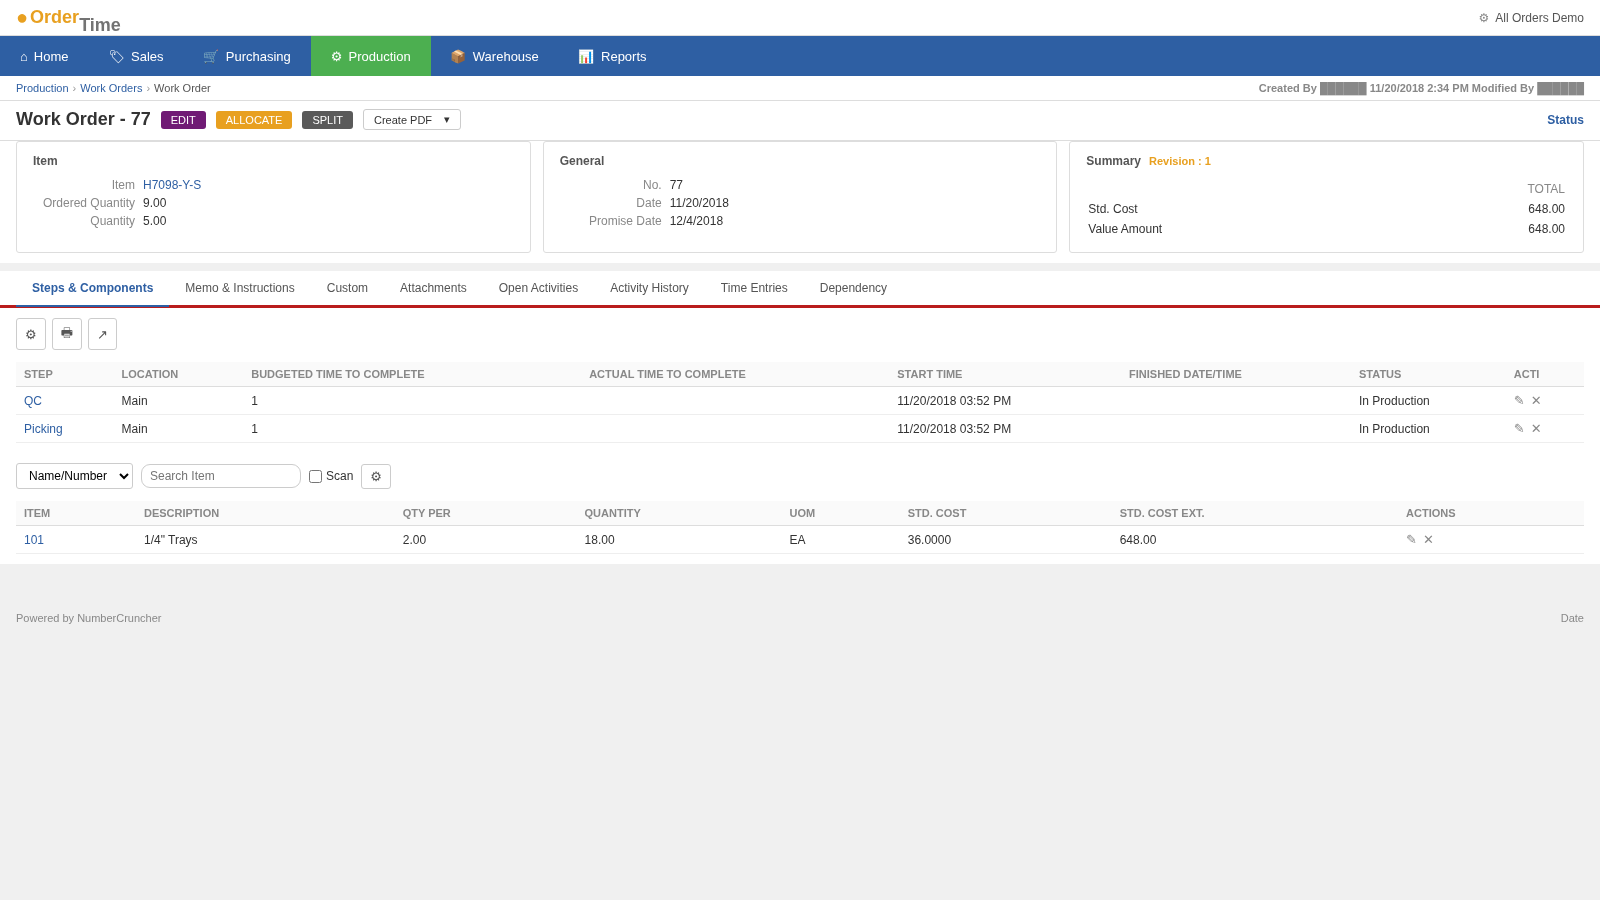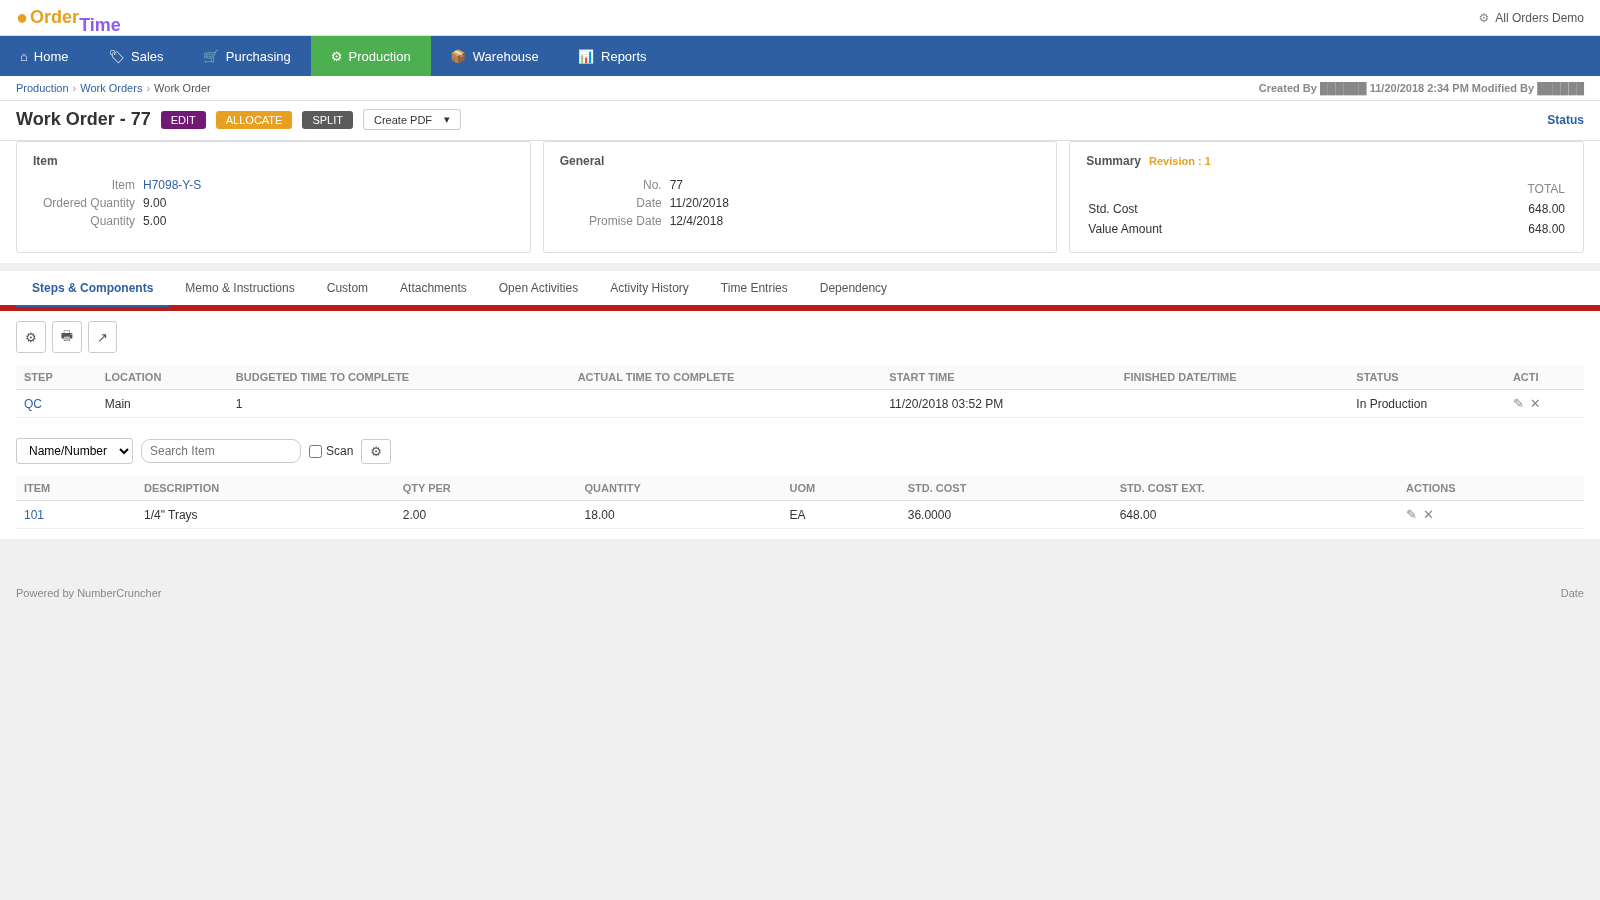--- a/index.html
+++ b/index.html
@@ -15,21 +15,21 @@
       height: 36px;
       border-bottom: 1px solid #ddd;
     }
     #logo {
       display: flex;
       align-items: center;
       font-size: 18px;
       font-weight: bold;
     }
     #logo span.order { color: #e8a020; }
-    #logo span.time { color: #8b5cf6; margin-top: 16px; }
+    #logo span.time { color: #737373; margin-top: 16px; }
     #top-bar-right { font-size: 12px; color: #555; display: flex; align-items: center; gap: 6px; }
     #top-bar-right .gear-icon { color: #888; }
 
     
     #nav {
       background: #2e5fa3;
       display: flex;
       align-items: stretch;
       height: 40px;
     }
@@ -106,21 +106,21 @@
     .field-value a { color: #2e5fa3; text-decoration: none; }
     .summary-table { width: 100%; font-size: 12px; }
     .summary-table th { text-align: right; color: #888; font-weight: normal; padding: 2px 0; }
     .summary-table td { text-align: right; color: #333; padding: 2px 0; }
     .summary-table td:first-child { text-align: left; }
     .summary-table th:first-child { text-align: left; }
 
     
     #tabs-bar {
       background: #fff;
-      border-bottom: 6px solid #b91c1c;
+      border-bottom: 3px solid #b91c1c;
       display: flex;
       padding: 0 16px;
       margin-top: 8px;
     }
     .tab {
       padding: 10px 16px;
       font-size: 12px;
       cursor: pointer;
       color: #555;
       border-bottom: 2px solid transparent;
@@ -368,20 +368,35 @@
         <th>ACTUAL TIME TO COMPLETE</th>
         <th>START TIME</th>
         <th>FINISHED DATE/TIME</th>
         <th>STATUS</th>
         <th>ACTI</th>
       </tr>
     </thead>
     <tbody id="steps-tbody">
     <tr>
       <td><a style="color:#2e5fa3;text-decoration:none;">QC</a></td>
+      <td>Main</td>
+      <td>1</td>
+      <td></td>
+      <td>11/20/2018 03:52 PM</td>
+      <td></td>
+      <td class="status-badge">In Production</td>
+      <td>
+        <div class="action-icons">
+          <span class="action-icon">✎</span>
+          <span class="action-icon">✕</span>
+        </div>
+      </td>
+    </tr>
+        <tr>
+      <td><a style="color:#2e5fa3;text-decoration:none;">Picking</a></td>
       <td>Main</td>
       <td>1</td>
       <td></td>
       <td>11/20/2018 03:52 PM</td>
       <td></td>
       <td class="status-badge">In Production</td>
       <td>
         <div class="action-icons">
           <span class="action-icon">✎</span>
           <span class="action-icon">✕</span>

